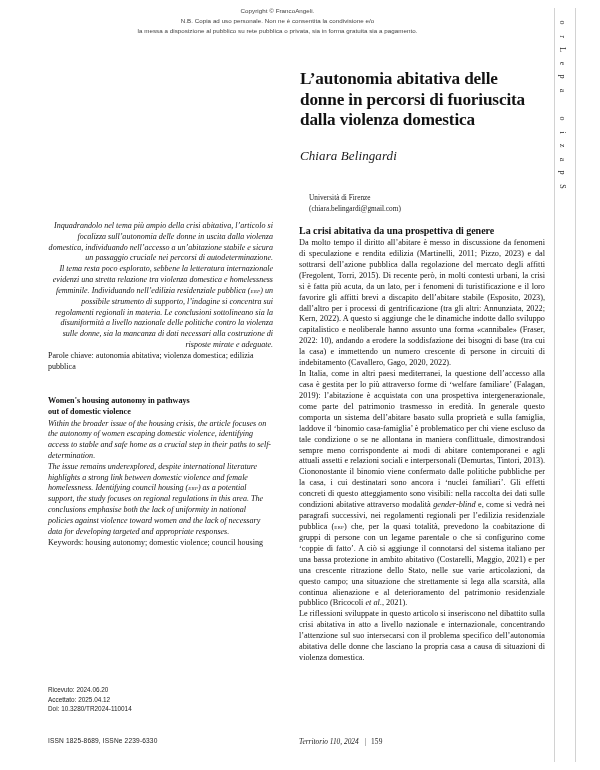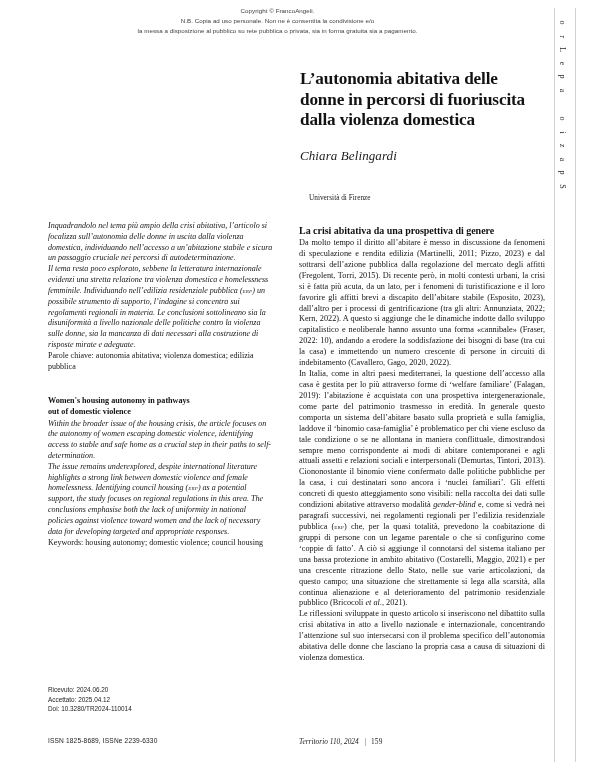--- a/index.html
+++ b/index.html
@@ -118,21 +118,21 @@
     position: absolute;
     left: 48px;
     top: 221px;
     width: 225px;
   }
   .abstract-it {
     font-style: italic;
     font-size: 8.05px;
     line-height: 1.345;
     color: #151515;
-    text-align: left;
+    text-align: right;
     margin: 0;
   }
   .abstract-it p { margin: 0; }
   .keywords-it {
     font-size: 8.05px;
     line-height: 1.345;
     color: #151515;
     margin: 0;
   }
   .en-heading {
@@ -261,20 +261,21 @@
       <span class="ch">a</span>
       <span class="ch">p</span>
       <span class="ch">S</span>
     </div>
   </div>
 
   <h1 class="title">L’autonomia abitativa delle donne in percorsi di fuoriuscita dalla violenza domestica</h1>
   <div class="author">Chiara Belingardi</div>
   <div class="affiliation">
     <div>Università di Firenze</div>
+    <div>(chiara.belingardi@gmail.com)</div>
   </div>
 
   <div class="left-col">
 
     <div class="abstract-it">
       <p>Inquadrandolo nel tema più ampio della crisi abitativa, l’articolo si focalizza sull’autonomia delle donne in uscita dalla violenza domestica, individuando nell’accesso a un’abitazione stabile e sicura un passaggio cruciale nei percorsi di autodeterminazione.</p>
       <p><span>Il tema resta poco esplorato, sebbene la letteratura internazionale evidenzi una stretta relazione tra violenza domestica e homelessness femminile. Individuando nell’edilizia residenziale pubblica (</span><span class="smallcaps">erp</span><span>) un possibile strumento di supporto, l’indagine si concentra sui regolamenti regionali in materia. Le conclusioni sottolineano sia la disuniformità a livello nazionale delle politiche contro la violenza sulle donne, sia la mancanza di dati necessari alla costruzione di risposte mirate e adeguate.</span></p>
     </div>
 
     <div class="keywords-it kw-gap"><span>Parole chiave:</span> <span>autonomia abitativa; violenza domestica; edilizia pubblica</span></div>

